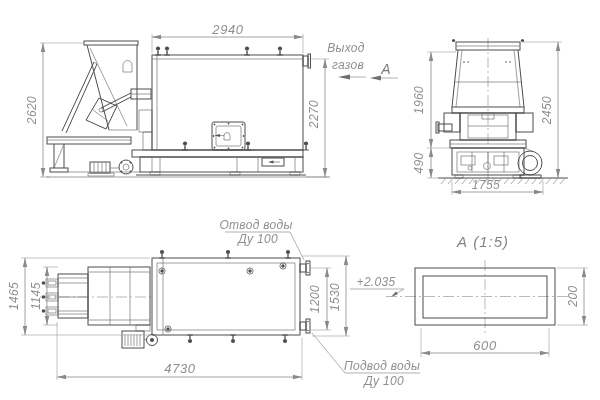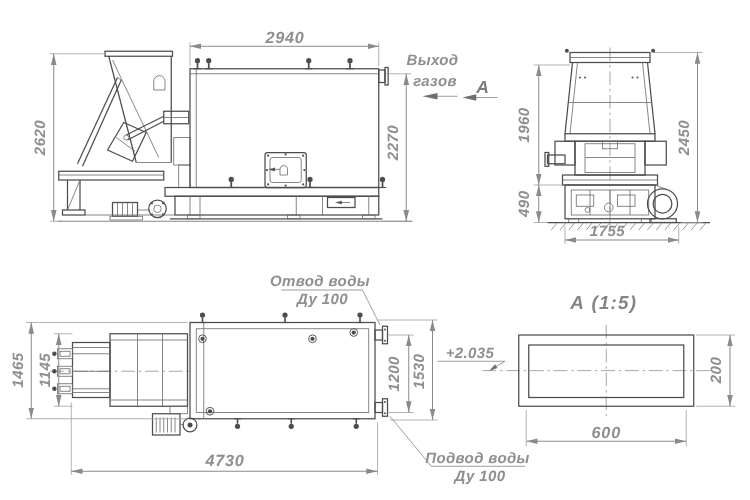--- a/index.html
+++ b/index.html
@@ -1,16 +1,16 @@
 <!DOCTYPE html>
 <html><head>
 <meta charset="utf-8">
 <style>
   html,body{margin:0;padding:0;background:#ffffff;}
-  .sheet{position:relative;width:600px;height:400px;background:#ffffff;overflow:hidden;font-weight:bold;}
+  .sheet{position:relative;width:600px;height:400px;background:#ffffff;overflow:hidden;}
   svg{display:block;}
   
   .s0{stroke:#4d4d4d;stroke-width:1;fill:none;}
   .s1{stroke:#6b6b6b;stroke-width:.65;fill:none;}
   .dim{stroke:#8a8a8a;stroke-width:.8;fill:none;}
   .ext{stroke:#9a9a9a;stroke-width:.6;fill:none;}
   .cl{stroke:#8a8a8a;stroke-width:.6;fill:none;stroke-dasharray:11 3 2 3;}
   .hatch{stroke:#8a8a8a;stroke-width:.7;fill:none;}
   .shelf{stroke:#8f8f8f;stroke-width:.7;fill:none;}
   text{font-family:"Liberation Sans","DejaVu Sans",sans-serif;font-style:italic;fill:#8f8f8f;}

